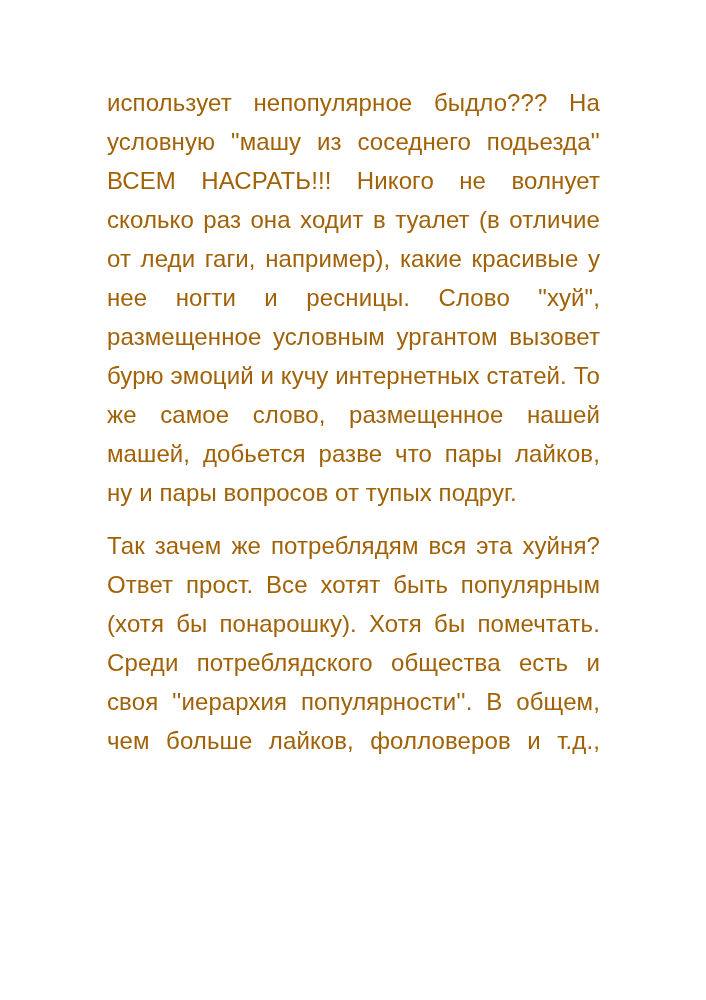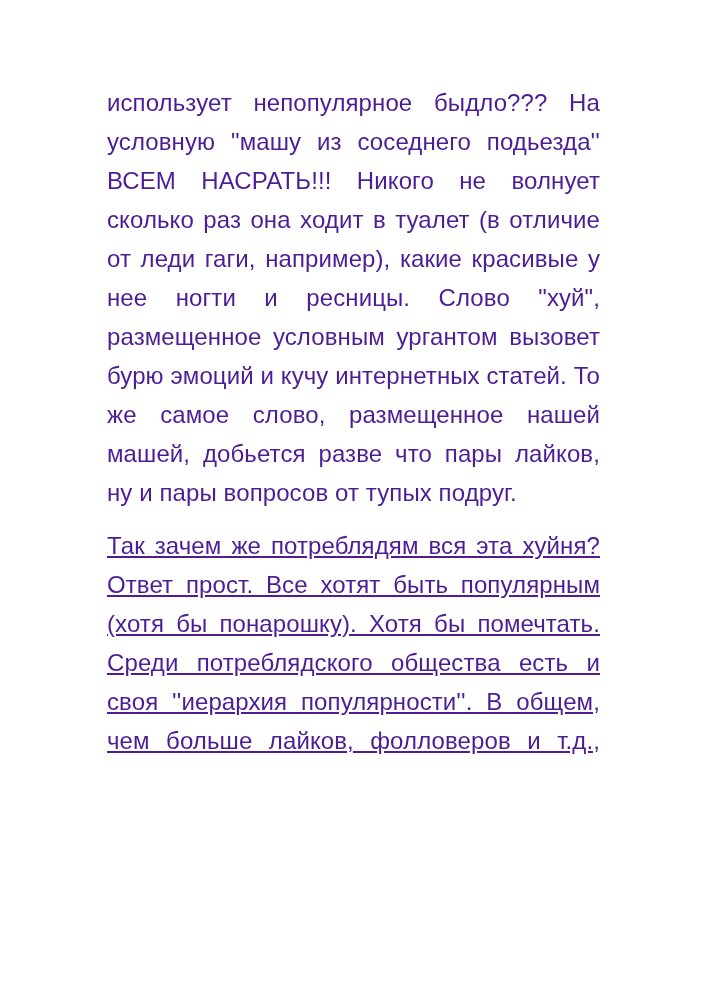--- a/index.html
+++ b/index.html
@@ -14,34 +14,33 @@
       position: relative;
     }
     .page {
       position: absolute;
       left: 107px;
       top: 83px;
       width: 493px;
       font-family: "Liberation Sans", "DejaVu Sans", sans-serif;
       font-size: 24px;
       line-height: 39px;
-      color: #4c1d95;
+      color: #a16207;
     }
     .para {
       margin: 0;
       text-align: justify;
       text-align-last: left;
       letter-spacing: 0.1px;
     }
     .para + .para {
       margin-top: 14px;
     }
     .para.last-cont {
       text-align-last: justify;
-      text-decoration: underline;
     }
   </style>
 </head>
 <body>
 
 <div class="page">
   <p class="para">использует непопулярное быдло??? На условную "машу из соседнего подьезда'' ВСЕМ НАСРАТЬ!!! Никого не волнует сколько раз она ходит в туалет (в отличие от леди гаги, например), какие красивые у нее ногти и ресницы. Слово "хуй", размещенное условным ургантом вызовет бурю эмоций и кучу интернетных статей. То же самое слово, размещенное нашей машей, добьется разве что пары лайков, ну и пары вопросов от тупых подруг.</p>
   <p class="para last-cont">Так зачем же потреблядям вся эта хуйня? Ответ прост. Все хотят быть популярным (хотя бы понарошку). Хотя бы помечтать. Среди потреблядского общества есть и своя ''иерархия популярности''. В общем, чем больше лайков, фолловеров и т.д.,</p>
 </div>
 

